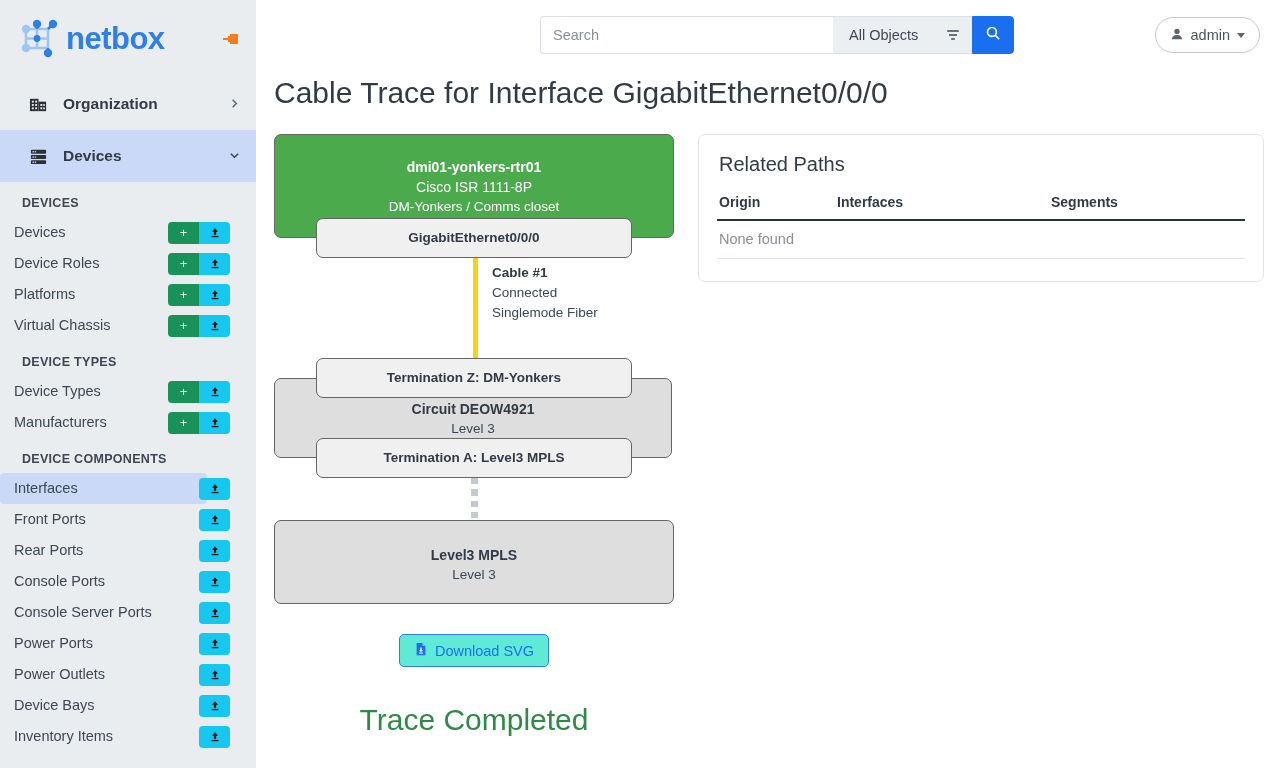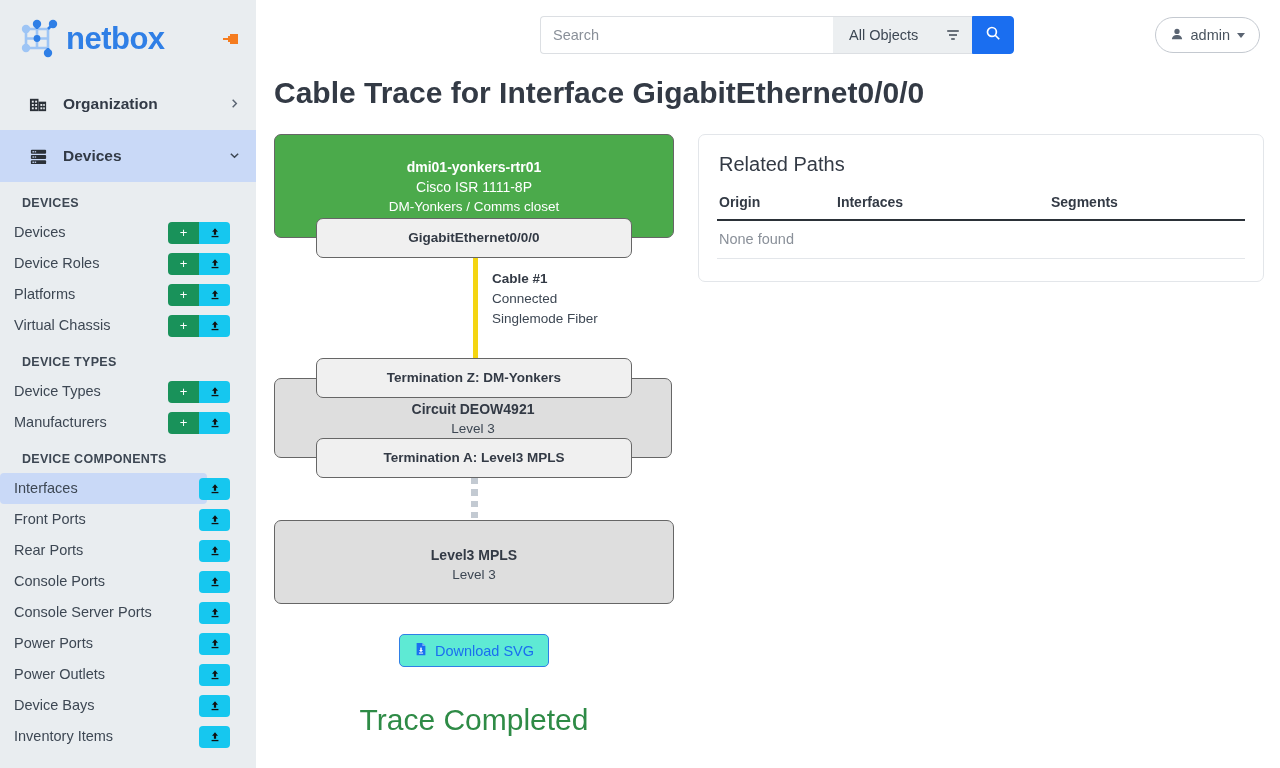--- a/index.html
+++ b/index.html
@@ -106,21 +106,21 @@
   }
   .user-btn {
     display: flex; align-items: center; gap: 7px;
     height: 36px; padding: 0 14px; margin-left: auto;
     border: 1px solid #c4c9d0; border-radius: 18px;
     font-size: 14.5px; color: #4a545f; cursor: pointer; background:#fff;
   }
   .caret { width: 0; height: 0; border-left: 4.5px solid transparent; border-right: 4.5px solid transparent; border-top: 5.5px solid #5a6472; }
 
   .page-title {
-    font-size: 30px; font-weight: 700; color: #333a45;
+    font-size: 30px; font-weight: 400; color: #333a45;
     padding: 6px 0 0 18px; margin: 0;
   }
 
   .content { display: flex; padding: 24px 20px 0 18px; }
 
   
   .trace { width: 400px; flex: 0 0 400px; position: relative; }
   .node {
     border: 1px solid #666; border-radius: 7px;
     text-align: center; position: relative;
@@ -141,21 +141,21 @@
     font-size: 13.5px; font-weight: 700; color: #333a45;
     text-align: center;
   }
   .iface-box { margin-top: -20px; }
 
   .cable-seg { position: relative; height: 100px; }
   .cable-line {
     position: absolute; left: 199px; top: 0;
     width: 5px; height: 100px; background: #f4d512;
   }
-  .cable-label { position: absolute; left: 218px; top: 11px; text-align: left; }
+  .cable-label { position: absolute; left: 218px; top: 5px; text-align: left; }
   .cable-label .c1 { font-size: 13.5px; font-weight: 700; color: #333a45; line-height: 20px; }
   .cable-label .c2, .cable-label .c3 { font-size: 13.5px; color: #3d4753; line-height: 20px; }
 
   .circuit-wrap { position: relative; }
   .circuit-box {
     width: 398px; background: #dedede;
     border: 1px solid #666; border-radius: 7px;
     height: 80px; margin-top: -20px; position: relative; z-index: 1;
     text-align: center; padding-top: 20px;
   }

